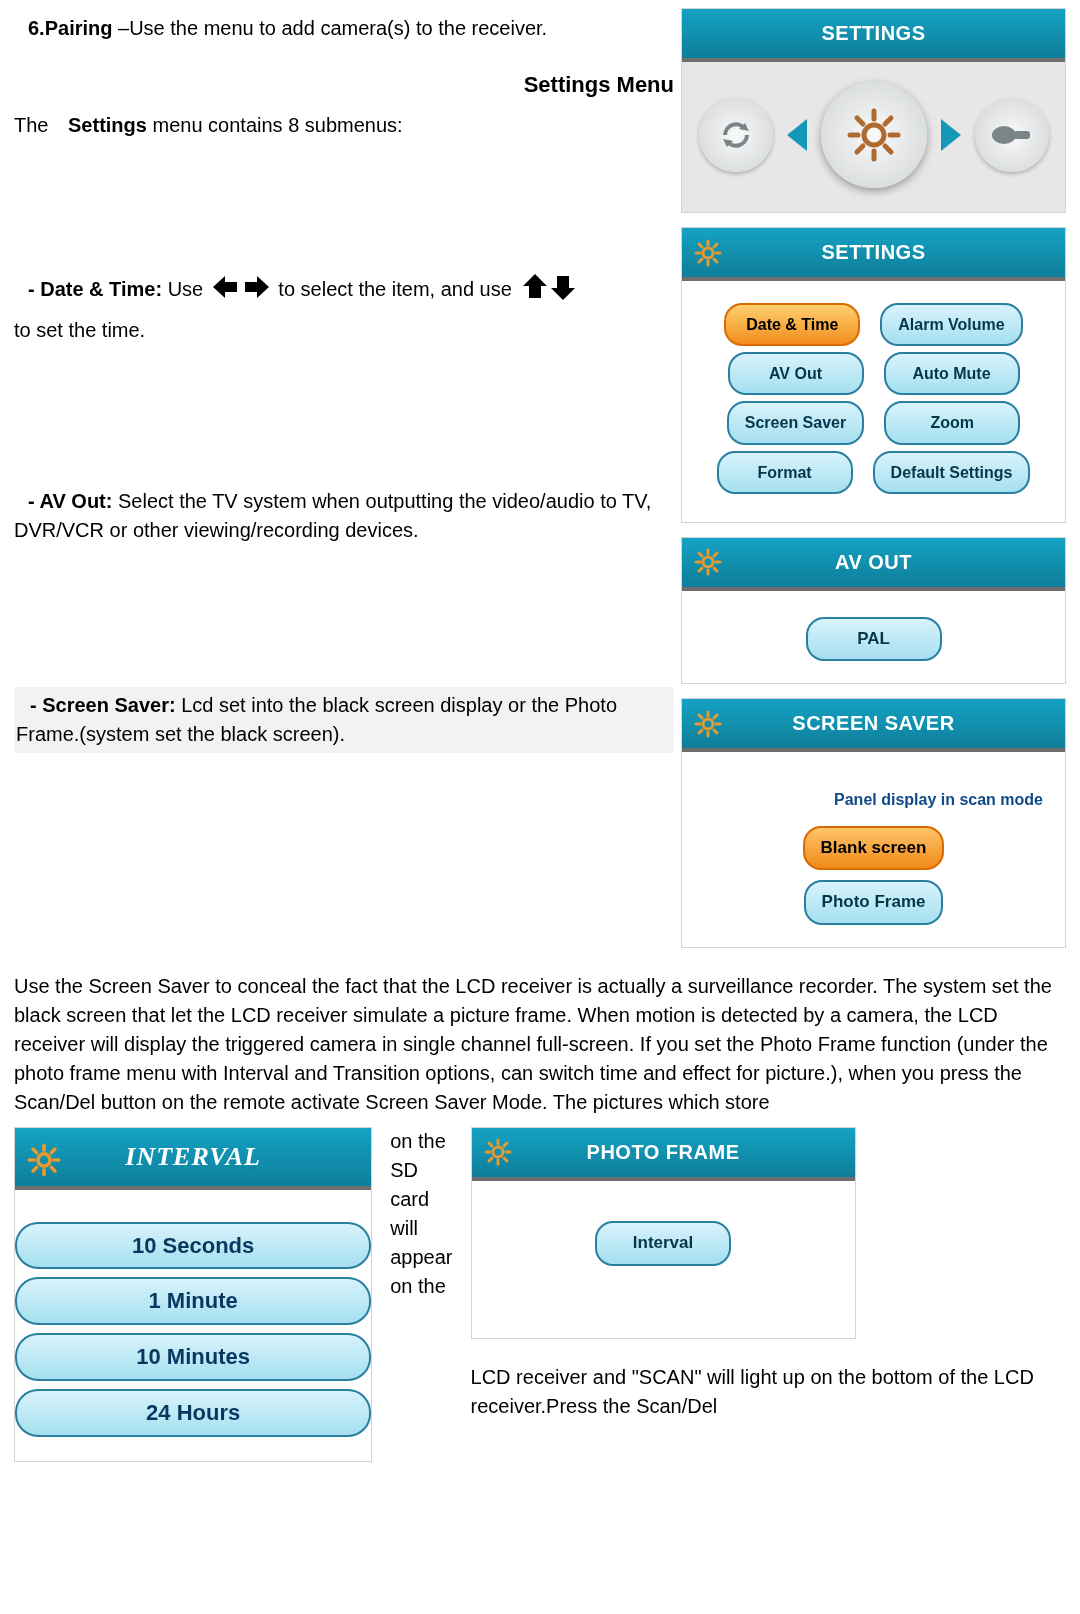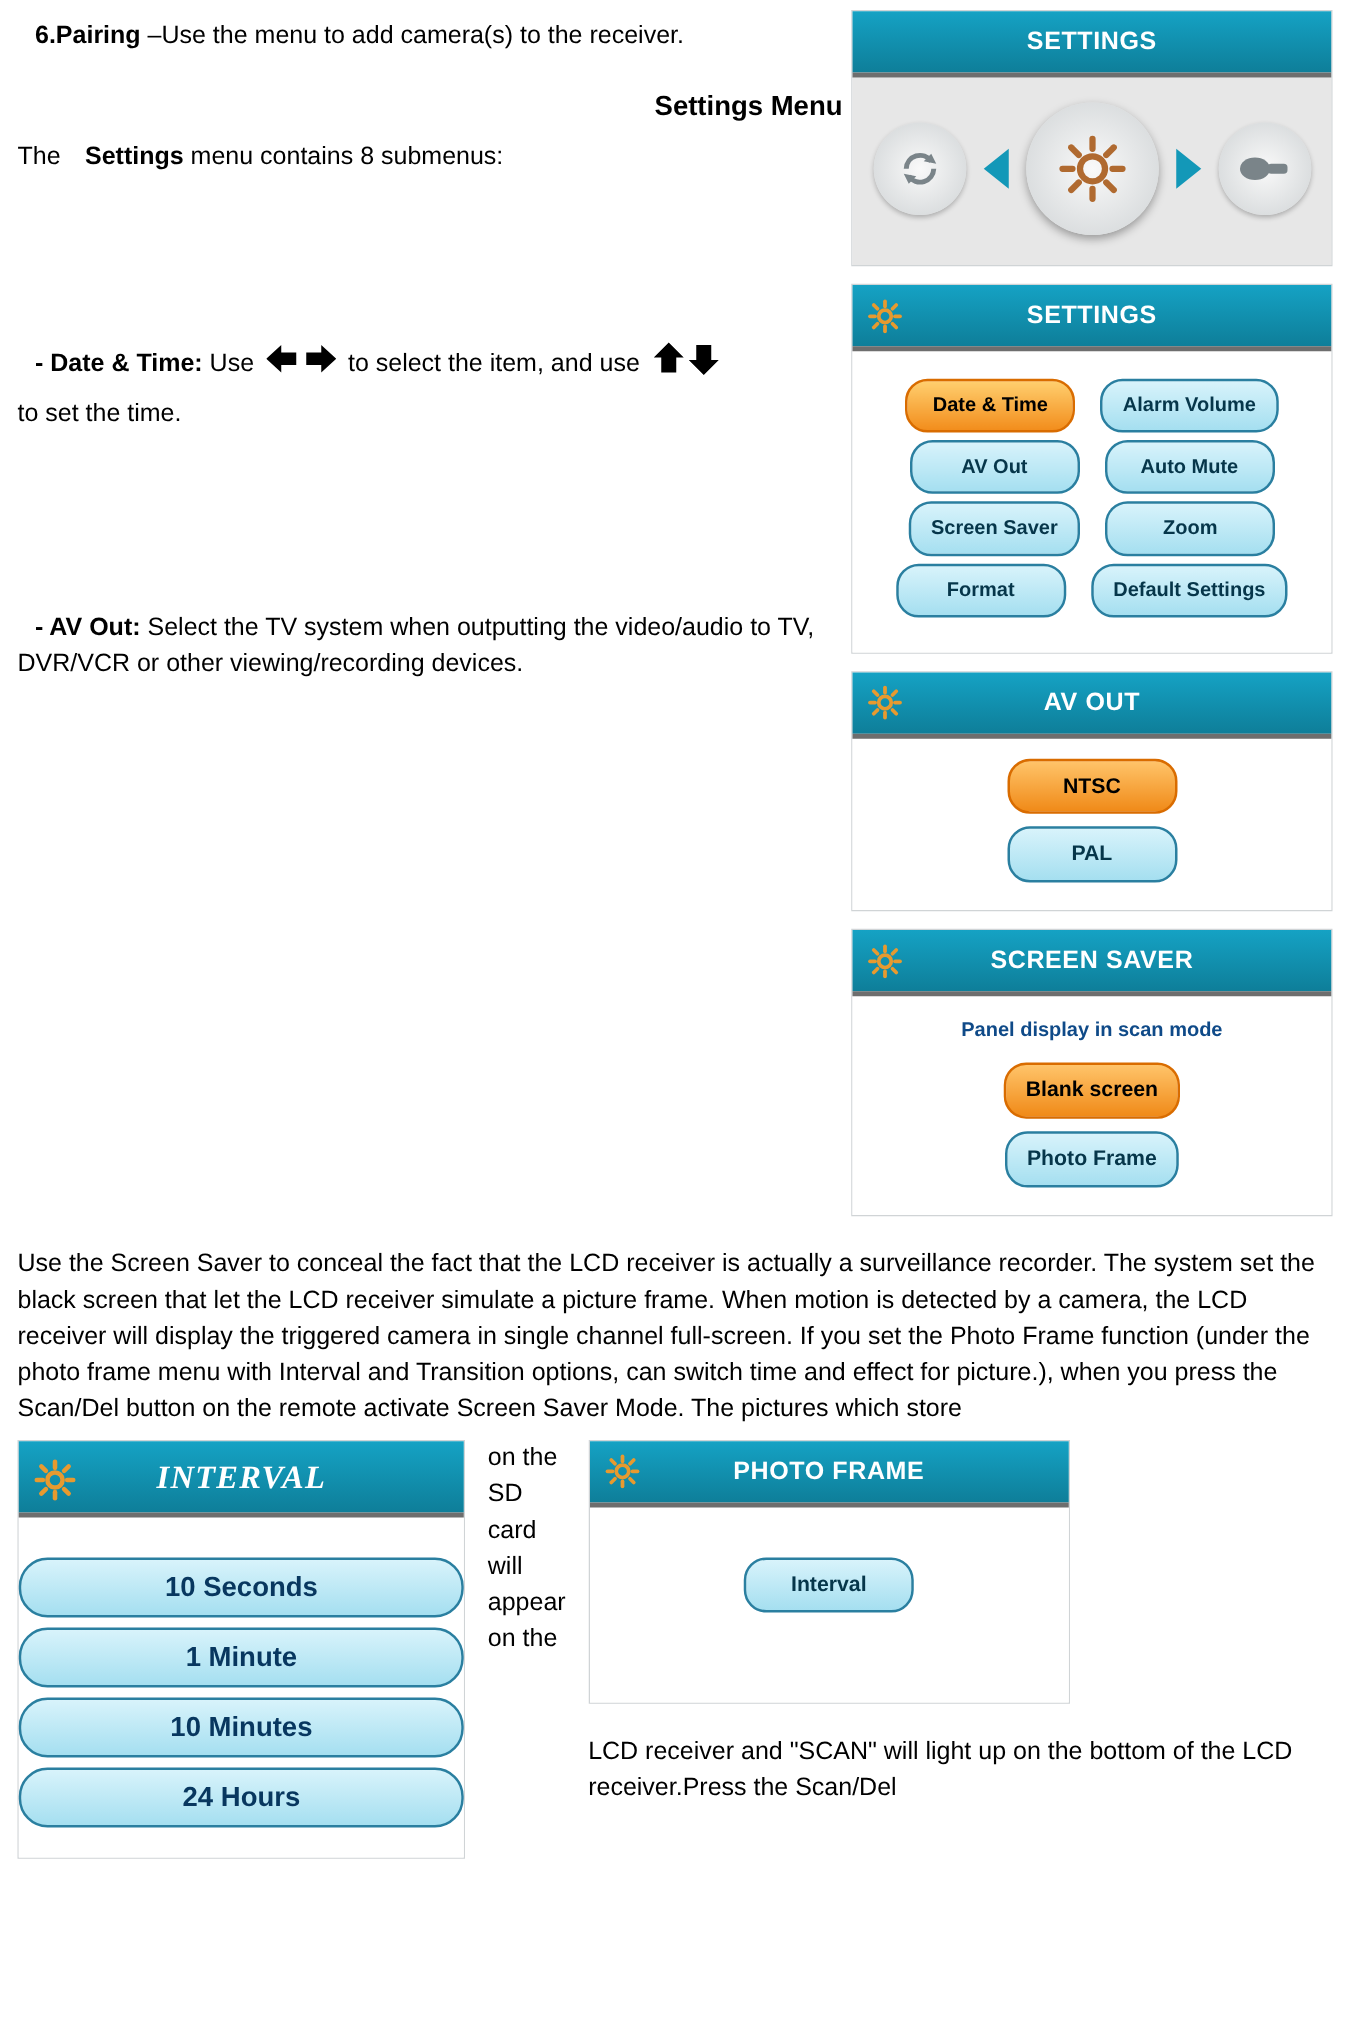--- a/index.html
+++ b/index.html
@@ -40,21 +40,21 @@
   .pill {
     display:inline-block; min-width: 136px; padding: 8px 16px;
     border-radius: 18px; font-size: 16px; font-weight: bold; color: #06364a;
     background: linear-gradient(#d8f3fb, #a5dff0);
     border: 2px solid #2a7fa0;
     text-align:center;
   }
   .pill.orange { background: linear-gradient(#ffcf6f, #f28d1c); border-color: #d96c00; color: #000; }
   .pill.orange2 { background: linear-gradient(#ffc46a, #f08a18); border-color: #d96c00; color:#000; font-size:17px; }
   .pill.blue2 { font-size: 17px; }
-  .subtext { color: #0f4a88; font-weight: bold; font-size: 16px; margin-bottom: 14px; text-align:center; }
+  .subtext { color: #0f4a88; font-weight: bold; font-size: 16px; margin-bottom: 14px; text-align:right;margin-top:20px; }
 
   
   .interval-panel { width: 490px; }
   .interval-panel .panel-header { font-size: 26px; font-family: Georgia, 'Times New Roman', serif; font-style: italic; font-weight: bold; letter-spacing: 1px; }
   .interval-panel .panel-body { padding: 24px 0 16px; }
   .interval-btn { display:block; margin: 8px auto; min-width: 200px; font-size: 22px; font-weight: bold; color:#08375f; padding:6px 20px; border-radius:23px; background: linear-gradient(#d8f3fb, #a5dff0); border:2px solid #2a7fa0; }
 
   
   .inline-icons { display:inline-block; vertical-align:middle; margin:0 4px; }
 
@@ -103,20 +103,23 @@
   <p>to set the time.</p>
 
   <div style="height:130px"></div>
 
   <p>
     <b>- AV Out:</b><span> Select the TV system when outputting the video/audio to TV, DVR/VCR or other viewing/recording devices.</span>
   </p>
 
   <div style="height:130px"></div>
 
+  <p class="highlight">
+    <b>- Screen Saver:</b><span> Lcd set into the black screen display or the Photo Frame.(system set the black screen).</span>
+  </p>
 
 </div>
 
 <div class="sidebar-top">
 
   <div class="panel">
     <div class="topbar">
       <span>SETTINGS</span>
     </div>
     <div class="carousel">
@@ -216,21 +219,20 @@
                 <line x1="20" y1="20" x2="23" y2="23"></line>
                 <line x1="23" y1="5" x2="20" y2="8"></line>
                 <line x1="8" y1="20" x2="5" y2="23"></line>
               </g>
             </g>
           </svg>
       </span>
       <span>AV OUT</span>
     </div>
     <div class="panel-body">
-      <div><span class="pill orange2">NTSC</span></div>
       <div style="height:10px"></div>
       <div><span class="pill blue2">PAL</span></div>
     </div>
   </div>
 
   <div class="panel">
     <div class="panel-header">
       <span class="gear-corner">
         <svg width="28" height="28" viewBox="0 0 28 28">
             <g fill="none" stroke="#e79a2f" stroke-width="3">

